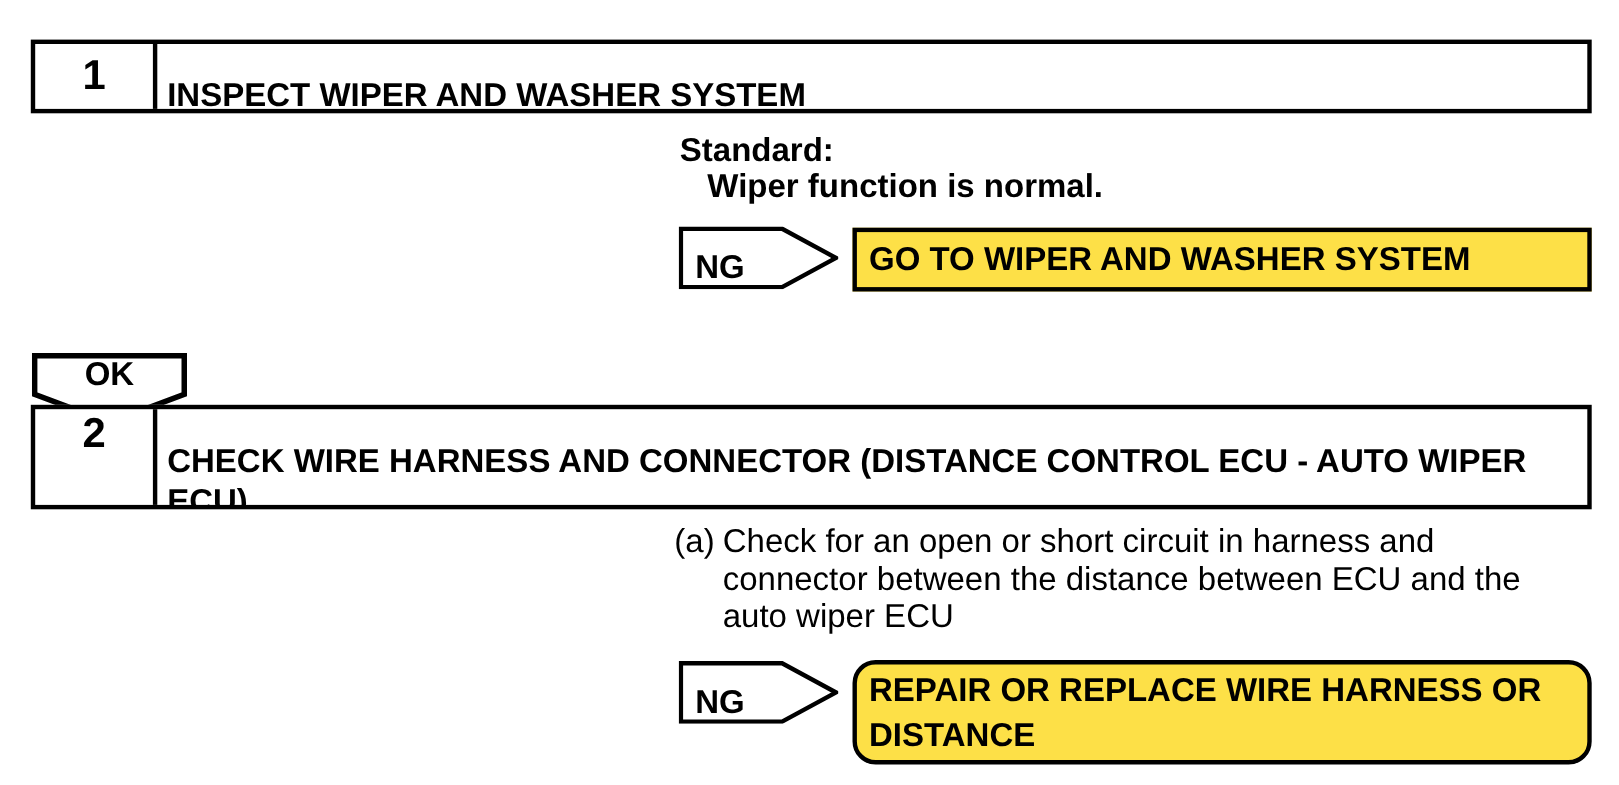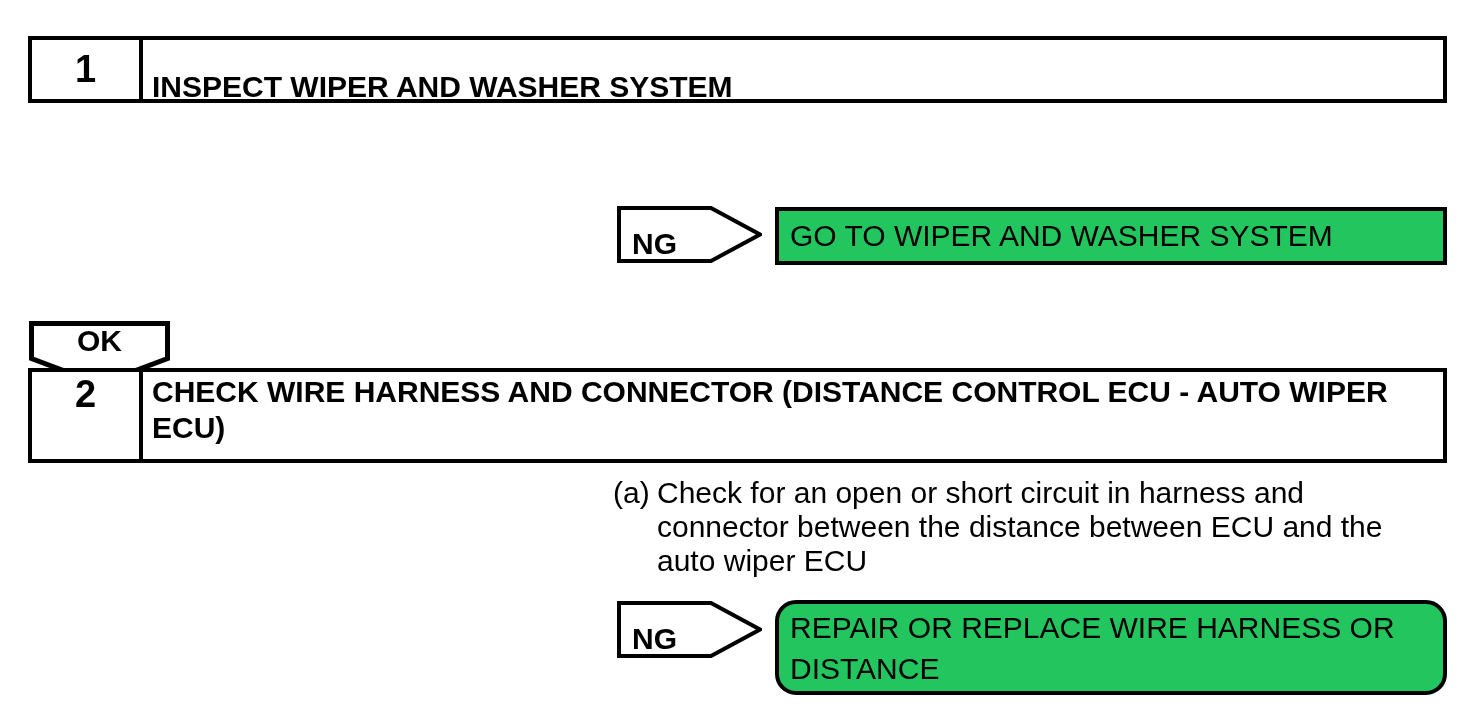--- a/index.html
+++ b/index.html
@@ -38,21 +38,21 @@
   .num-top { align-items: flex-start; padding-top: 4px; line-height: 36px; }
   .title-cell {
     flex: 1;
     box-sizing: border-box;
     padding-left: 9px;
     font-weight: bold;
     font-size: 30px;
     overflow: hidden;
   }
   .title-center { display: flex; align-items: center; margin-top: 35px; }
-  .title-wrap { padding-top: 2px; line-height: 36px; }
+  .title-wrap { padding-top: 2px; line-height: 36px; margin-top: 28px; }
   .nowrap { white-space: nowrap; }
 
   
   .standard {
     font-weight: bold;
     font-size: 30px;
     line-height: 33px;
   }
   .standard-indent { margin-left: 25px; }
 
@@ -80,26 +80,26 @@
     align-items: center;
     justify-content: center;
     font-weight: bold;
     font-size: 30px;
   }
 
   
   .result-box {
     box-sizing: border-box;
     border: 4px solid #000;
-    background: #22c55e;
+    background: #fde047;
     display: flex;
     flex-direction: column;
     justify-content: center;
     padding-left: 11px;
-    font-weight: normal;
+    font-weight: bold;
     font-size: 30px;
   }
   .result-box .line { white-space: nowrap; }
   .lh41 .line { line-height: 41px; }
 
   
   .substep {
     display: flex;
     font-size: 30px;
     font-weight: normal;
@@ -112,20 +112,24 @@
 
 <div class="page">
 
   <div class="abs step-box" style="left:28px; top:36px; width:1419px; height:67px;">
     <div class="num-cell num-center">1</div>
     <div class="title-cell title-center">
       <span class="nowrap">INSPECT WIPER AND WASHER SYSTEM</span>
     </div>
   </div>
 
+  <div class="abs standard" style="left:618px; top:120px;">
+    <div>Standard:</div>
+    <div class="standard-indent">Wiper function is normal.</div>
+  </div>
 
   <div class="abs pent" style="left:617px; top:206px;">
     <svg width="145" height="57" viewBox="0 0 145 57">
       <polygon points="2,2 94,2 143,28.5 94,55 2,55" fill="#ffffff" stroke="#000000" stroke-width="4" stroke-linejoin="miter"></polygon>
     </svg>
     <div class="pent-label">NG</div>
   </div>
 
   <div class="abs result-box" style="left:775px; top:207px; width:672px; height:58px;">
     <div class="line">GO TO WIPER AND WASHER SYSTEM</div>

